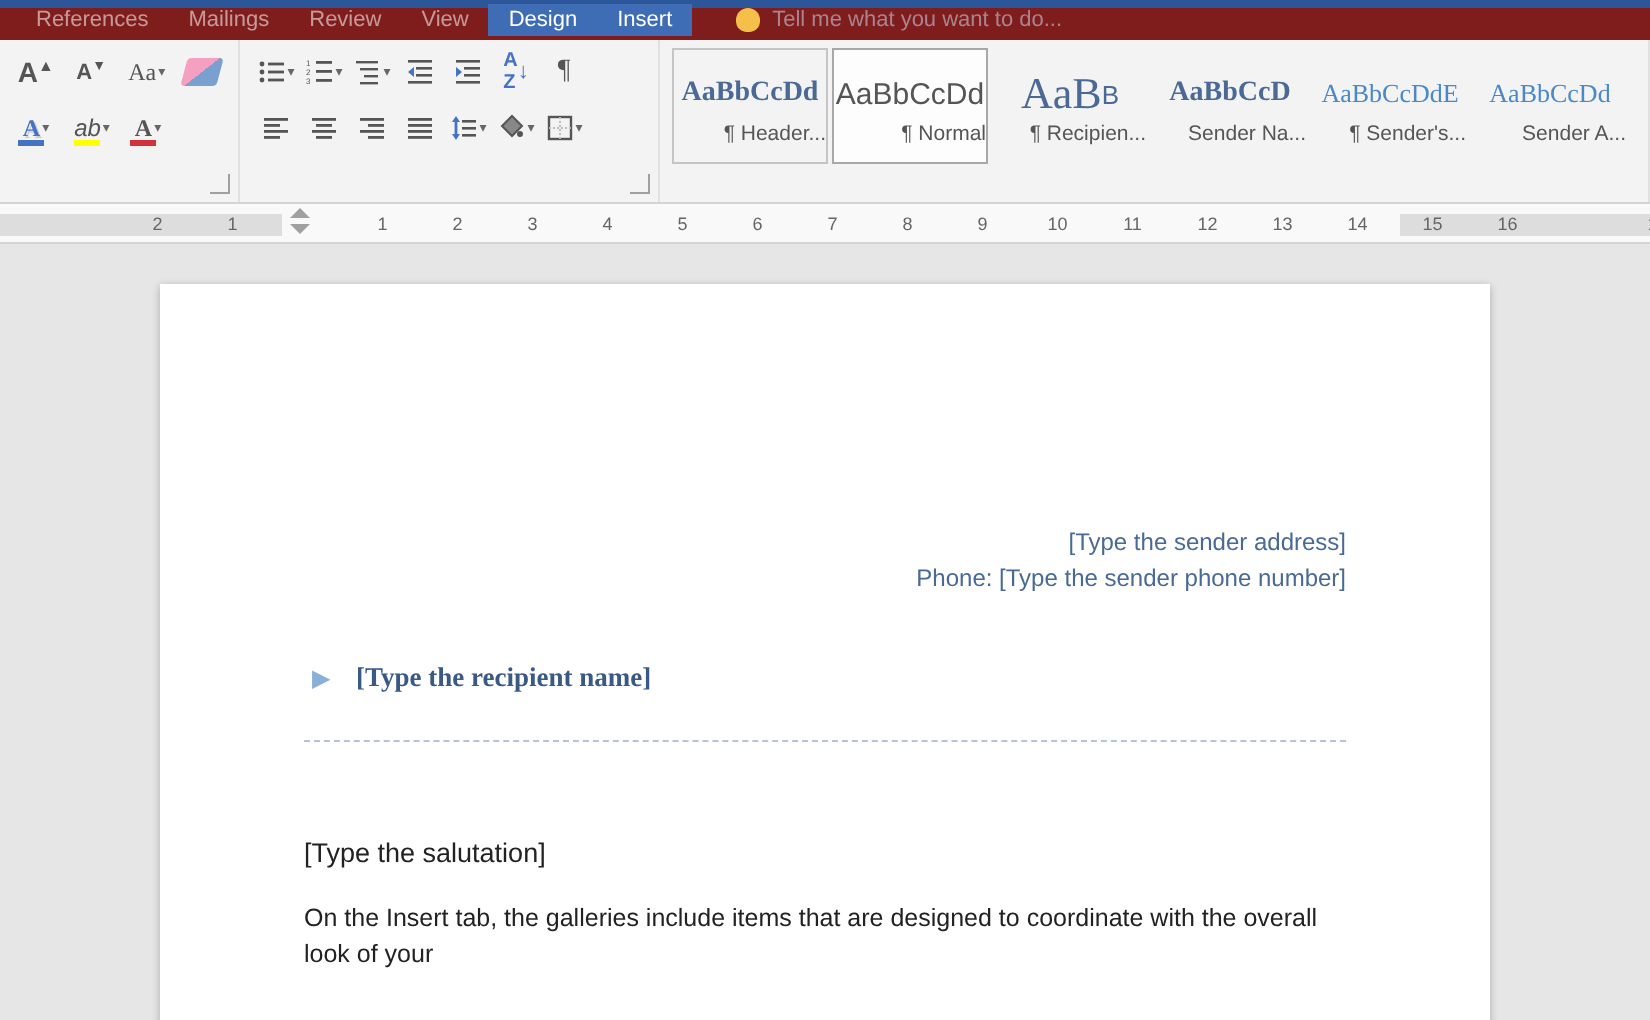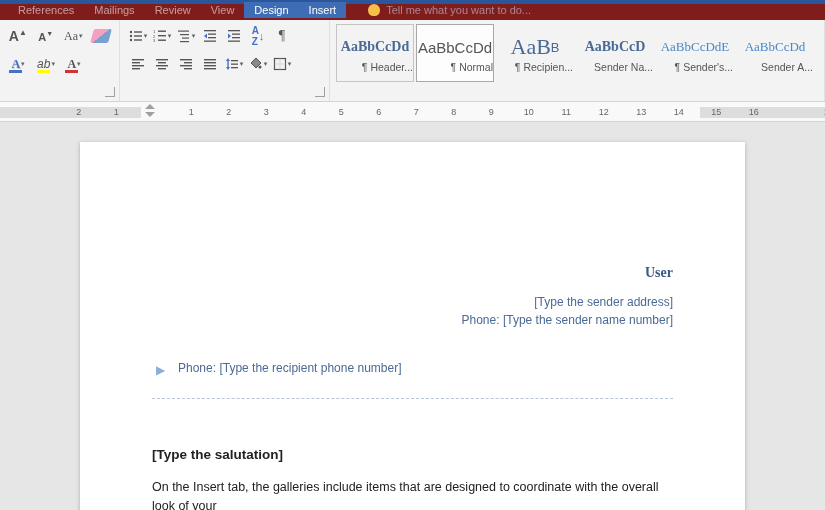--- a/index.html
+++ b/index.html
@@ -58,21 +58,21 @@
 .ruler-shade-r { position: absolute; left: 700px; right: 0; top: 5px; height: 11px; background: #ddd; }
 
 .doc-area { position: absolute; top: 122px; bottom: 0; left: 0; right: 0; overflow: hidden; display: flex; justify-content: center; padding-top: 20px; }
 .page { background: #fff; width: 665px; height: 900px; box-shadow: 0 1px 4px rgba(0,0,0,0.25); padding: 120px 72px 40px; position: relative; }
 .sender-block { text-align: right; font-family: "Georgia", serif; color: #4a6a95; font-size: 12px; line-height: 1.5; }
 .sender-name { font-family: "Bookman Old Style", Georgia, serif; font-weight: bold; color: #3a5a85; font-size: 14px; margin-bottom: 10px; }
 .recipient-block { margin-top: 30px; font-family: Georgia, serif; color: #4a6a95; font-size: 12px; line-height: 1.6; padding-left: 26px; position: relative; }
 .recipient-name { font-family: "Bookman Old Style", Georgia, serif; font-weight: bold; color: #3a5a85; font-size: 13.5px; margin-bottom: 8px; }
 .recip-arrow { position: absolute; left: 4px; top: 2px; color: #8ab0d8; font-size: 12px; }
 .divider { border: none; border-top: 1px dashed #b8c4d6; margin: 20px 0 24px; }
-.salutation { font-family: "Gill Sans MT", "Segoe UI", sans-serif; font-weight: bold; font-size: 13.5px; color: #222; margin-bottom: 16px; margin-top: 48px; }
+.salutation { font-family: "Gill Sans MT", "Segoe UI", sans-serif; font-weight: normal; font-size: 13.5px; color: #222; margin-bottom: 16px; margin-top: 48px; }
 .body-text { font-family: "Gill Sans MT", "Segoe UI", sans-serif; font-size: 12.5px; color: #222; line-height: 1.5; }
 </style>
 </head>
 <body>
 
 <div class="titlebar"></div>
 <div class="tabbar">
   <span class="tab" style="opacity:.55">References</span>
   <span class="tab" style="opacity:.55">Mailings</span>
   <span class="tab" style="opacity:.55">Review</span>
@@ -303,25 +303,24 @@
       <div class="ruler-seg">15</div>
       <div class="ruler-seg">16</div>
       <div class="ruler-seg"></div>
       <div class="ruler-seg">17</div>
     </div>
 </div>
 
 <div class="doc-area">
   <div class="page">
     <div class="sender-block">
-      <div class="sender-name">User</div>
       <div>[Type the sender address]</div>
-      <div><span>Phone: </span><span>[Type the sender name number]</span></div>
+      <div><span>Phone: </span><span>[Type the sender phone number]</span></div>
     </div>
     <div class="recipient-block">
       <span class="recip-arrow">▶</span>
-      <div><span>Phone: </span><span>[Type the recipient phone number]</span></div>
+      <div class="recipient-name">[Type the recipient name]</div>
     </div>
     <hr class="divider">
     <div class="salutation">[Type the salutation]</div>
     <div class="body-text">On the Insert tab, the galleries include items that are designed to coordinate with the overall look of your</div>
   </div>
 </div>
 
 </body></html>

